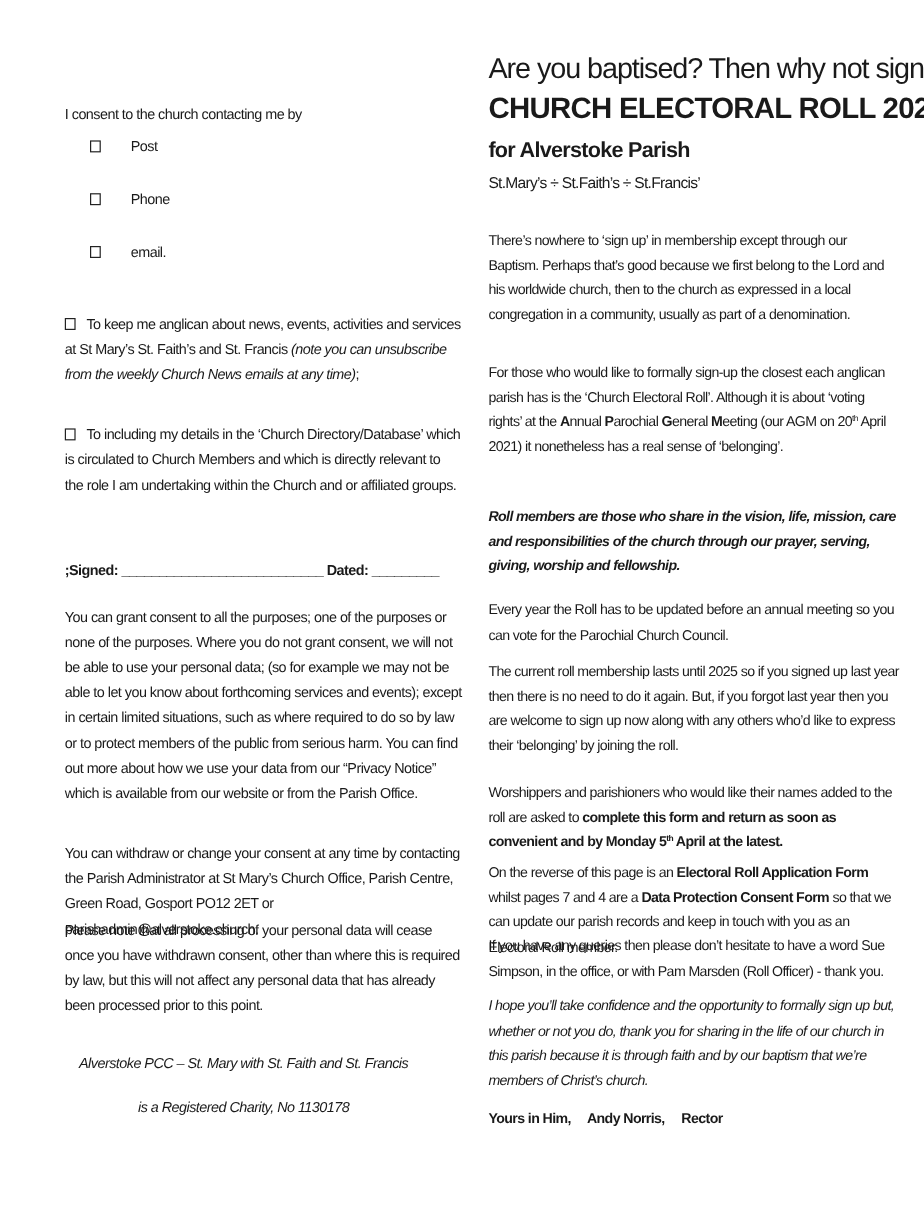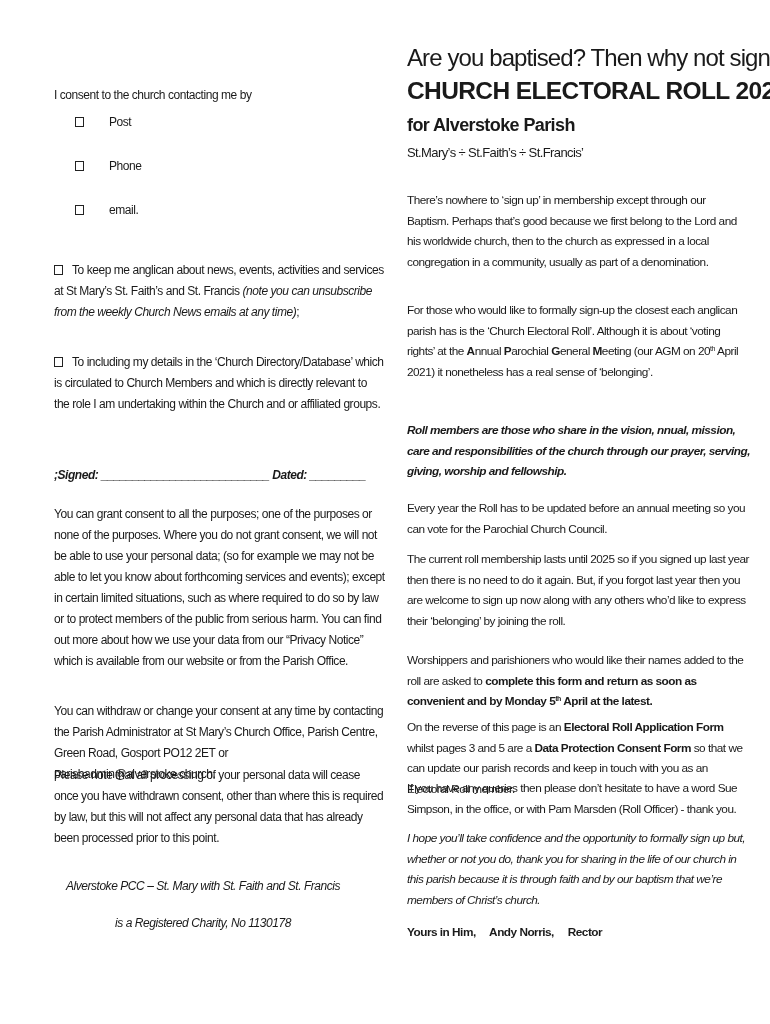--- a/index.html
+++ b/index.html
@@ -44,21 +44,21 @@
   </div>
 
   <p class="p abs" style="top:244px; left:0; width:330px;">
     <span class="cb"></span><span>To keep me anglican about news, events, activities and services at St Mary’s St. Faith’s and St. Francis</span> <span class="ital">(note you can unsubscribe from the weekly Church News emails at any time)</span><span>;</span>
   </p>
 
   <p class="p abs" style="top:336px; left:0; width:330px;">
     <span class="cb"></span><span>To including my details in the ‘Church Directory/Database’ which is circulated to Church Members and which is directly relevant to the role I am undertaking within the Church and or affiliated groups.</span>
   </p>
 
-  <div class="p abs bold" style="top:449px; left:0; width:330px; white-space:nowrap;font-style:italic;">
+  <div class="p abs bold" style="top:449px; left:0; width:330px; white-space:nowrap;">
     <span>;Signed:</span>
     <span>___________________________</span>
     <span>Dated:</span>
     <span>_________</span>
   </div>
 
   <p class="p abs" style="top:488px; left:0; width:332px;">You can grant consent to all the purposes; one of the purposes or none of the purposes.  Where you do not grant consent, we will not be able to use your personal data; (so for example we may not be able to let you know about forthcoming services and events); except in certain limited situations, such as where required to do so by law or to protect members of the public from serious harm. You can find out more about how we use your data from our “Privacy Notice” which is available from our website or from the Parish Office.</p>
 
   <p class="p abs" style="top:685px; left:0; width:332px;">You can withdraw or change your consent at any time by contacting the Parish Administrator at St Mary’s Church Office, Parish Centre, Green Road, Gosport PO12 2ET or parishadmin@alverstoke.church.</p>
   <p class="p abs" style="top:749px; left:0; width:332px;">Please note that all processing of your personal data will cease once you have withdrawn consent, other than where this is required by law, but this will not affect any personal data that has already been processed prior to this point.</p>
@@ -79,31 +79,31 @@
   <div class="abs" style="top:190px; left:0; width:342px;">
     <p class="p-sm">There’s nowhere to ‘sign up’ in membership except through our Baptism. Perhaps that’s good because we first belong to the Lord and his worldwide church, then to the church as expressed in a local congregation in a community, usually as part of a denomination.</p>
   </div>
 
   <div class="abs" style="top:300px; left:0; width:342px;">
     <p class="p-sm">
       <span>For those who would like to formally sign-up the closest each anglican parish has is the ‘Church Electoral Roll’.  Although it is about ‘voting rights’ at the </span><b>A</b><span>nnual </span><b>P</b><span>arochial </span><b>G</b><span>eneral </span><b>M</b><span>eeting</span><span> (our AGM on 20</span><sup>th</sup><span> April 2021) it nonetheless has a real sense of ‘belonging’.</span>
     </p>
   </div>
 
-  <p class="p-sm abs bold ital" style="top:420px; left:0; width:345px;">Roll members are those who share in the vision, nnual, mission, care and responsibilities of the church through our prayer, serving, giving, worship and fellowship.</p>
+  <p class="p-sm abs bold ital" style="top:420px; left:0; width:345px;">Roll members are those who share in the vision, life, mission, care and responsibilities of the church through our prayer, serving, giving, worship and fellowship.</p>
 
   <p class="p-sm abs" style="top:498px; left:0; width:342px;">Every year the Roll has to be updated before an annual meeting so you can vote for the Parochial Church Council.</p>
 
   <p class="p-sm abs" style="top:549px; left:0; width:342px;">The current roll membership lasts until 2025 so if you signed up last year then there is no need to do it again.  But, if you forgot last year then you are welcome to sign up now along with any others who’d like to express their ‘belonging’ by joining the roll.</p>
 
   <p class="p-sm abs" style="top:650px; left:0; width:342px;">
     <span>Worshippers and parishioners who would like their names added to the roll are asked to </span><b>complete this form and return as soon as convenient and by Monday 5</b><sup class="bold">th</sup><b> April at the latest.</b>
   </p>
 
   <p class="p-sm abs" style="top:717px; left:0; width:342px;">
-    <span>On the reverse of this page is an </span><b>Electoral Roll Application Form</b><span> whilst pages 3 and 5 are a </span><b>Data Protection Consent Form</b><span> so that we can update our parish records and keep in touch with you as an Electoral Roll member.</span>
+    <span>On the reverse of this page is an </span><b>Electoral Roll Application Form</b><span> whilst pages 7 and 4 are a </span><b>Data Protection Consent Form</b><span> so that we can update our parish records and keep in touch with you as an Electoral Roll member.</span>
   </p>
   <p class="p-sm abs" style="top:778px; left:0; width:342px;">If you have any queries then please don’t hesitate to have a word Sue Simpson, in the office, or with Pam Marsden (Roll Officer) - thank you.</p>
 
   <p class="p-sm abs ital" style="top:828px; left:0; width:342px;">I hope you’ll take confidence and the opportunity to formally sign up but, whether or not you do, thank you for sharing in the life of our church in this parish because it is through faith and by our baptism that we’re members of Christ’s church.</p>
 
   <p class="p-sm abs bold" style="top:922px; left:0; width:342px; white-space:pre;">Yours in Him,     Andy Norris,     Rector</p>
 </div>
 
 </body></html>

